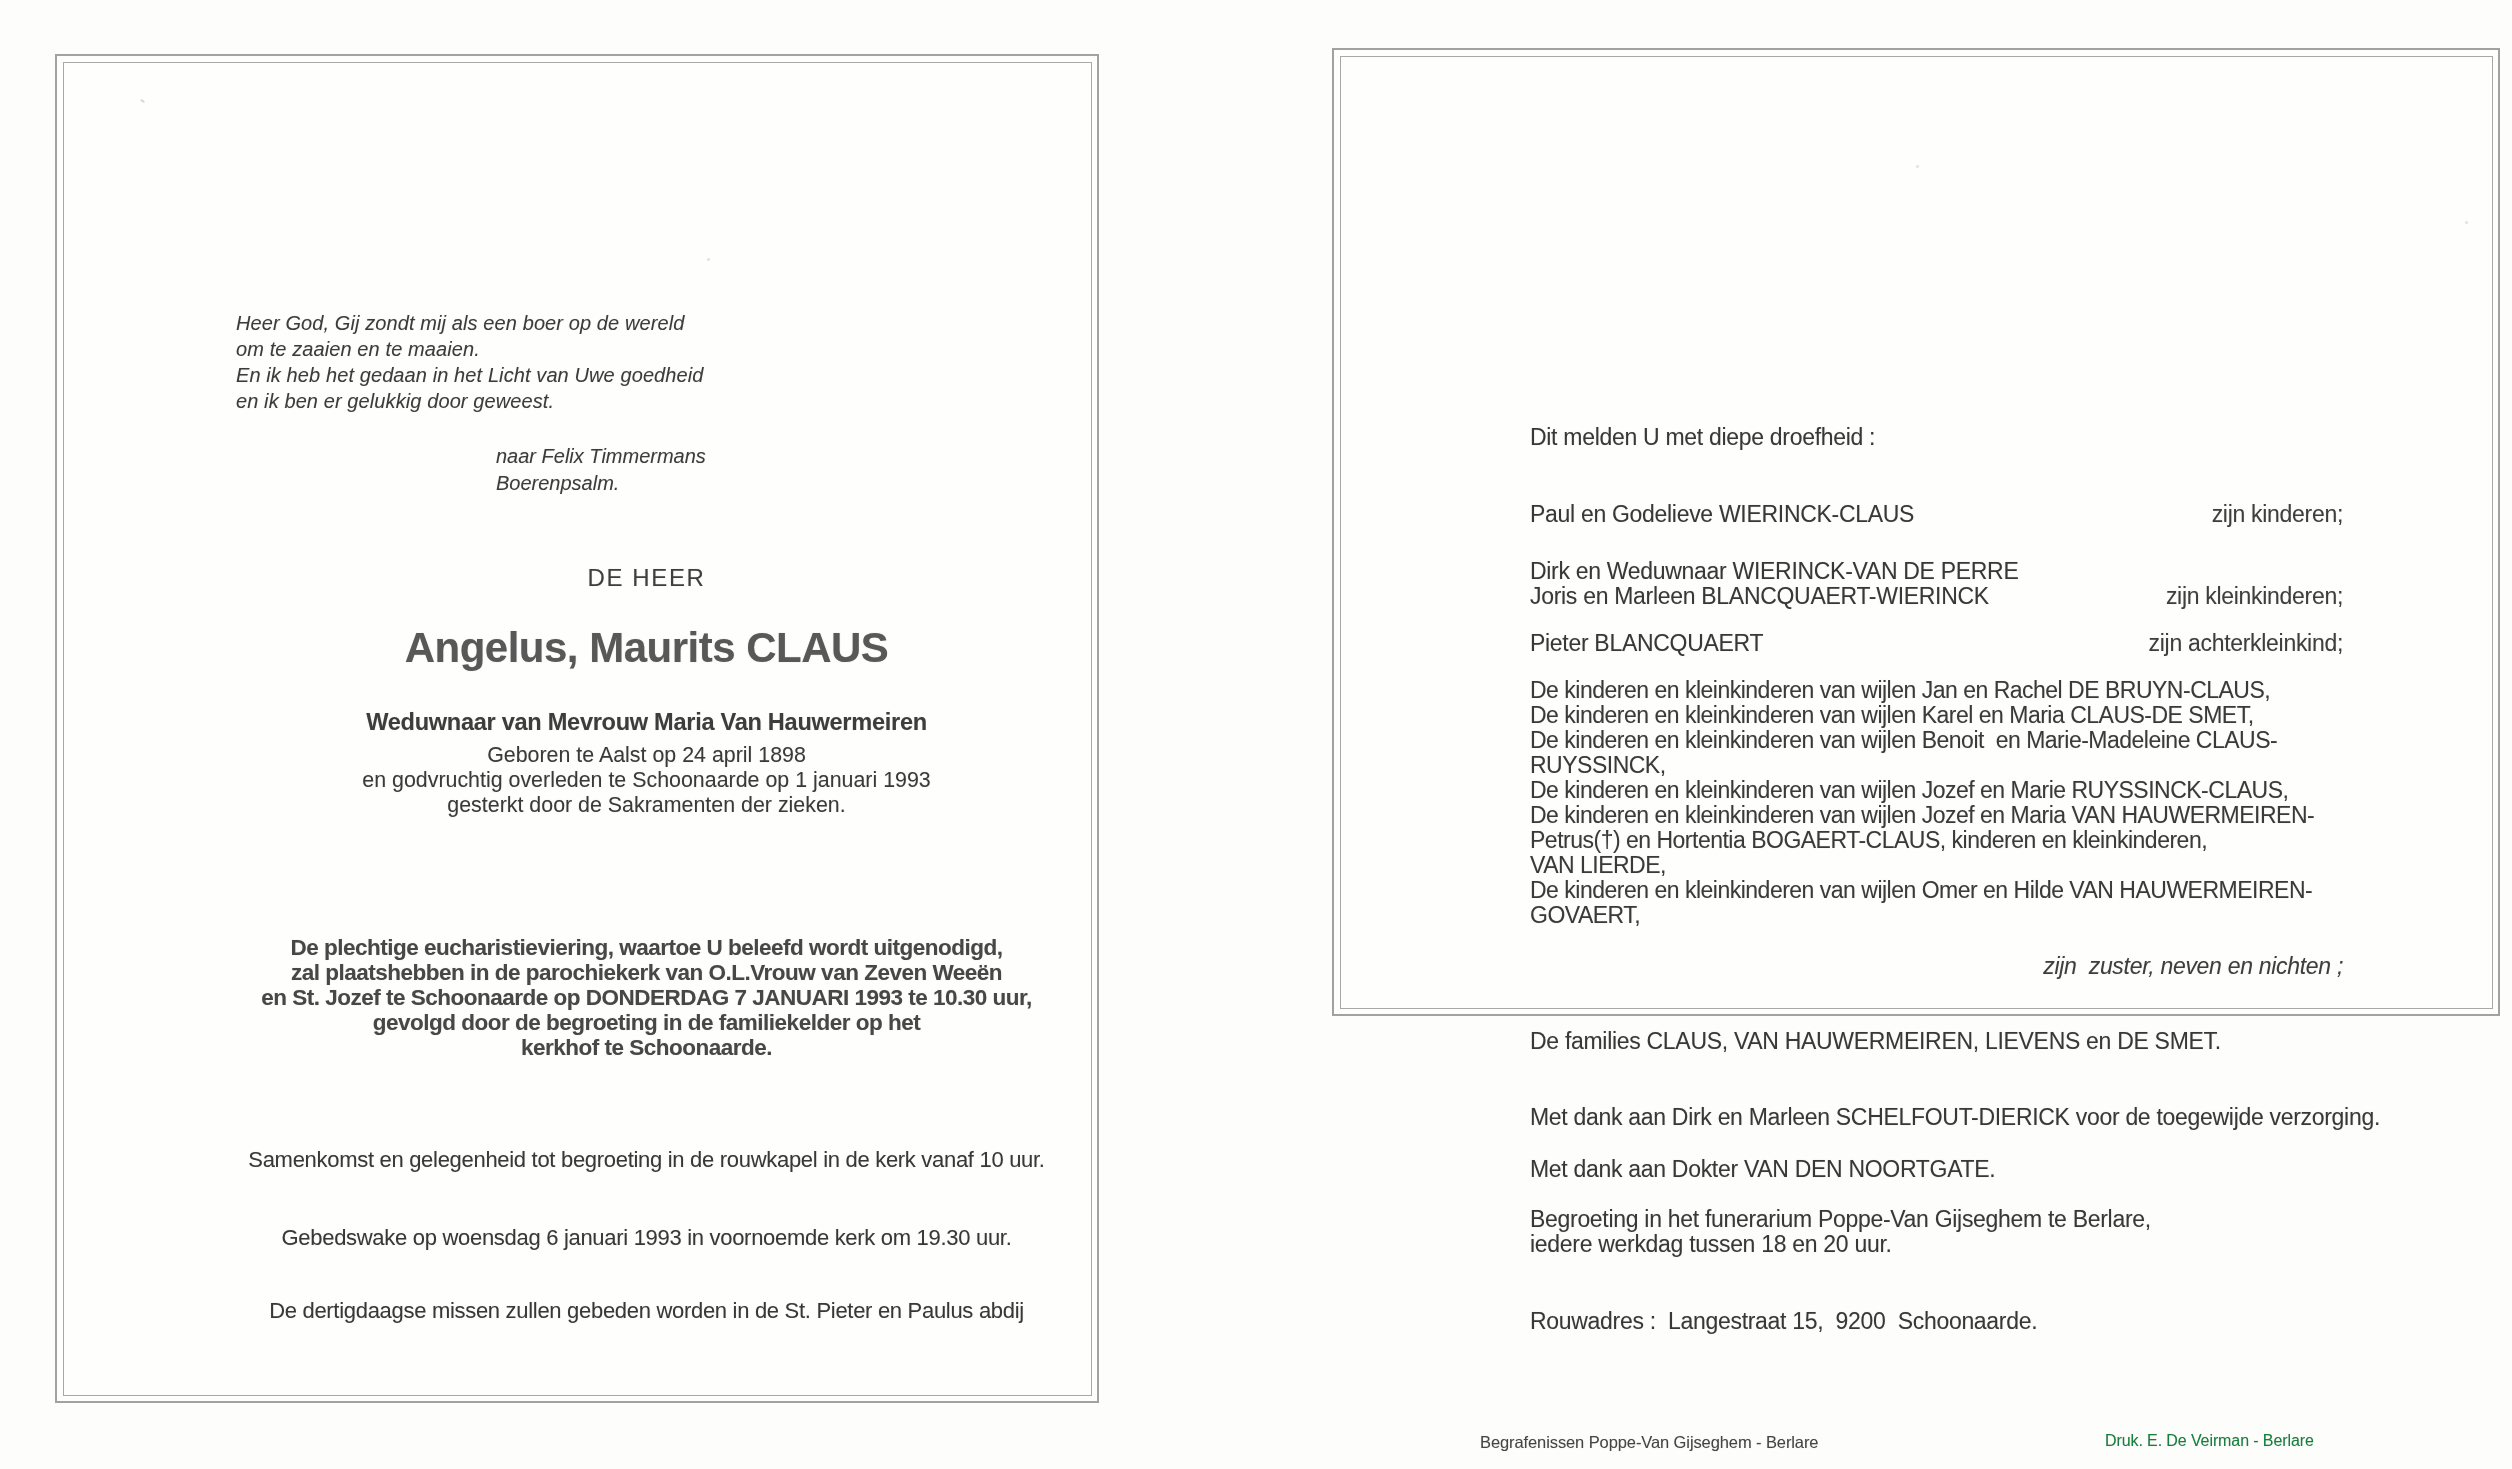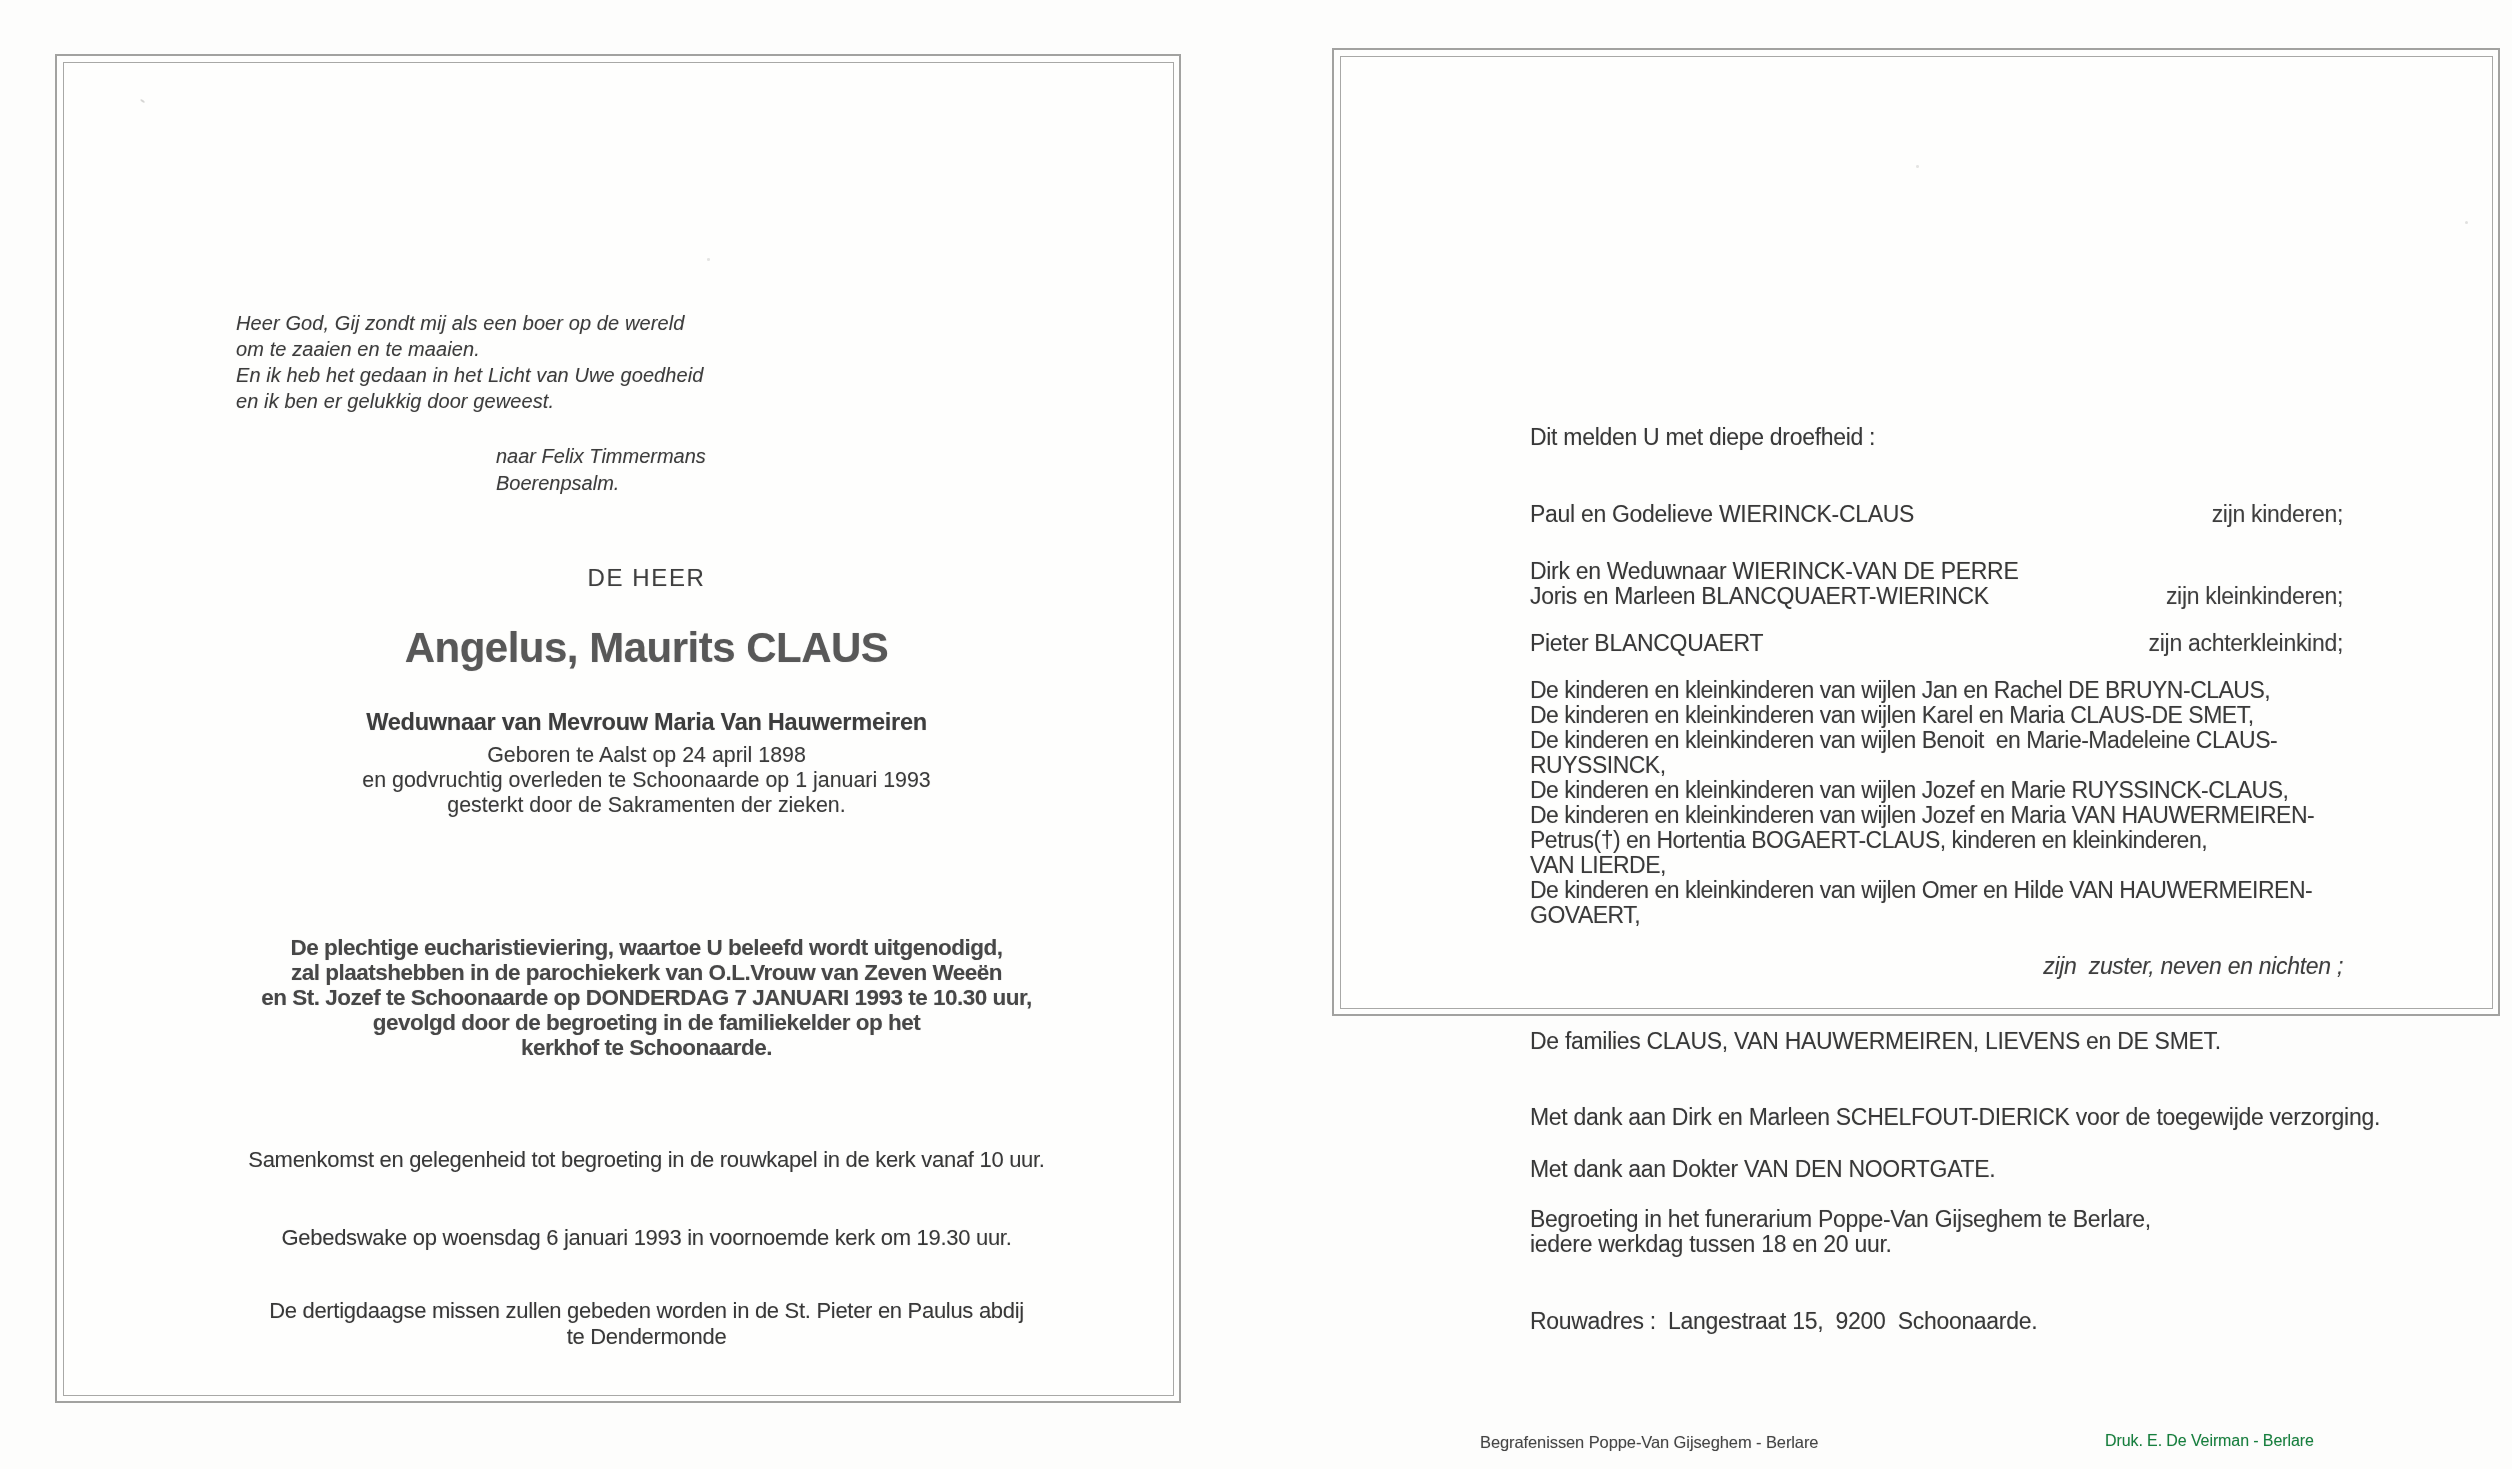--- a/index.html
+++ b/index.html
@@ -19,21 +19,21 @@
   .t {
     white-space: pre-wrap;
     text-shadow: 0 0 1.1px rgba(60,60,60,0.22);
   }
   .page {
     position: absolute;
     box-sizing: border-box;
     border: 2.2px solid #a2a2a0;
     background: #fefefd;
   }
-  .page-left  { left: 55px;  top: 54px; width: 1126px; height: 1349px; }
+  .page-left  { left: 55px;  top: 54px; width: 1044px; height: 1349px; }
   .page-right { left: 1332px; top: 48px; width: 1168px; height: 968px; }
   .inner-frame {
     position: absolute;
     left: 5.5px; right: 5.5px; top: 5.5px; bottom: 5.5px;
     border: 1.6px solid #a8a8a6;
     pointer-events: none;
   }
 
   
   .centered {
@@ -215,21 +215,20 @@
       <div class="t">gevolgd door de begroeting in de familiekelder op het</div>
       <div class="t">kerkhof te Schoonaarde.</div>
     </div>
 
     <div class="centered gathering t">Samenkomst en gelegenheid tot begroeting in de rouwkapel in de kerk vanaf 10 uur.</div>
 
     <div class="centered vigil t">Gebedswake op woensdag 6 januari 1993 in voornoemde kerk om 19.30 uur.</div>
 
     <div class="centered masses">
       <div class="t">De dertigdaagse missen zullen gebeden worden in de St. Pieter en Paulus abdij</div>
-      <div class="t">te Dendermonde</div>
     </div>
   </section>
 
   <section class="page page-right">
     <div class="inner-frame"></div>
 
     <div class="r-line intro t">Dit melden U met diepe droefheid :</div>
 
     <div class="r-line g1-n1 t">Paul en Godelieve WIERINCK-CLAUS</div>
     <div class="r-label g1-rel t">zijn kinderen;</div>

